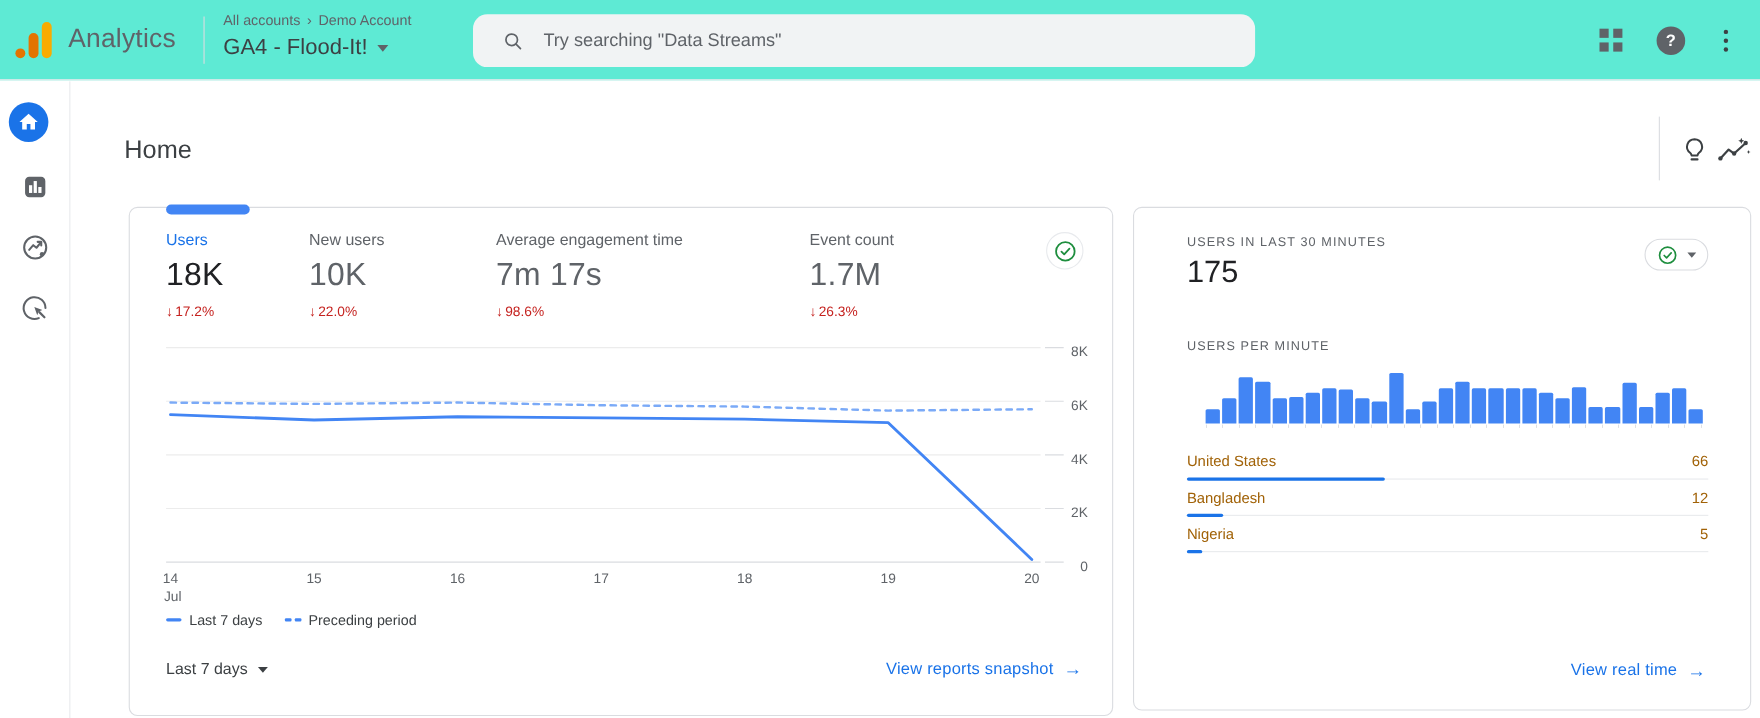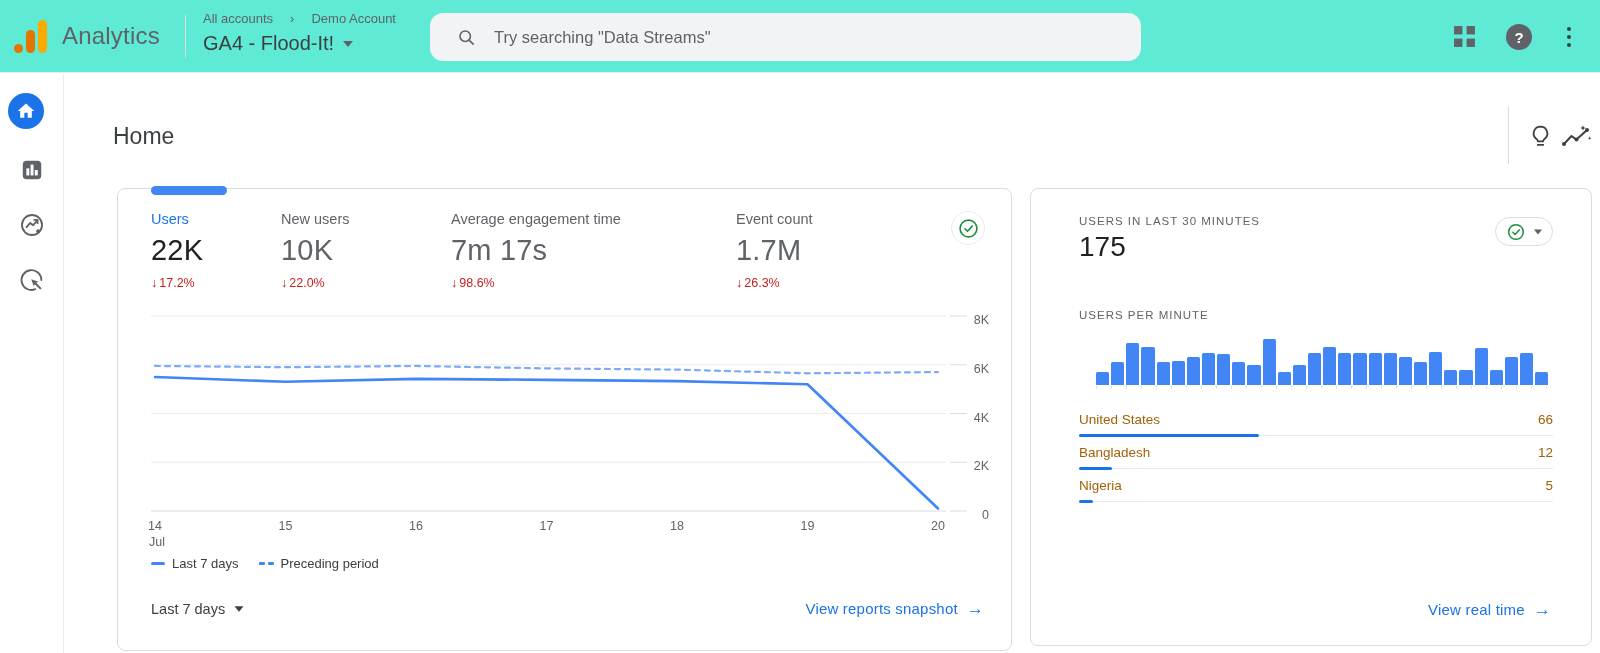--- a/index.html
+++ b/index.html
@@ -11,21 +11,21 @@
   
   .topbar { position: absolute; top: 0; left: 0; width: 1600px; height: 73px;
     background: #5eead4; border-bottom: 1px solid #e8eaed; z-index: 5; text-decoration: underline; }
   .ga-logo { position: absolute; left: 14px; top: 20px; width: 36px; height: 34px; }
   .ga-dot  { position: absolute; left: 0;  top: 24px; width: 9px; height: 9px; border-radius: 50%; background: #e37400; }
   .ga-bar-mid  { position: absolute; left: 12px; top: 10px; width: 9px; height: 23px; border-radius: 4.5px; background: #e37400; }
   .ga-bar-tall { position: absolute; left: 24px; top: 0; width: 9px; height: 33px; border-radius: 4.5px; background: #f9ab00; }
   .brand { position: absolute; left: 62px; top: 22px; font-size: 24px; color: #5f6368; letter-spacing: .2px; }
   .topbar-vdiv { position: absolute; left: 185px; top: 15px; width: 1px; height: 43px; background: #dadce0; }
   .crumbs { position: absolute; left: 203px; top: 11px; }
-  .crumb-line1 { font-size: 13px; color: #5f6368; display: flex; align-items: flex-end; gap: 17px; }
+  .crumb-line1 { font-size: 13px; color: #5f6368; display: flex; align-items: flex-end; gap: 6px; }
   .crumb-sep { font-size: 13px; color: #5f6368; }
   .property-row { display: flex; align-items: center; gap: 9px; margin-top: 6px; cursor: pointer; }
   .property-name { font-size: 20px; color: #3c4043; }
   .caret { width: 0; height: 0; border-left: 5px solid transparent; border-right: 5px solid transparent; border-top: 6px solid #5f6368; }
   .searchbar { position: absolute; left: 430px; top: 13px; width: 711px; height: 48px;
     background: #f1f3f4; border-radius: 13px; display: flex; align-items: center; padding-left: 26px; gap: 17px; }
   .searchbar input { border: none; outline: none; background: transparent; font-size: 16.5px;
     color: #3c4043; width: 580px; font-family: "Liberation Sans", sans-serif; }
   .searchbar input::placeholder { color: #5f6368; opacity: 1; }
   .top-ic { position: absolute; cursor: pointer; }
@@ -183,21 +183,21 @@
   <path d="M22 1.2l.8 2 2 .8-2 .8-.8 2-.8-2-2-.8 2-.8z" fill="#3c4043"></path>
   <path d="M28.6 12.4l.5 1.3 1.3.5-1.3.5-.5 1.3-.5-1.3-1.3-.5 1.3-.5z" fill="#3c4043"></path>
 </svg>
 
 <div class="card card-summary">
   <div class="tab-pill"></div>
 
   <div class="metrics">
   <div class="metric selected">
     <div class="metric-label">Users</div>
-    <div class="metric-value">22K</div>
+    <div class="metric-value">18K</div>
     <div class="metric-change">
       <span class="chg-arrow">↓</span>
       <span class="chg-pct">17.2%</span>
     </div>
   </div>
 
   <div class="metric">
     <div class="metric-label">New users</div>
     <div class="metric-value">10K</div>
     <div class="metric-change">

